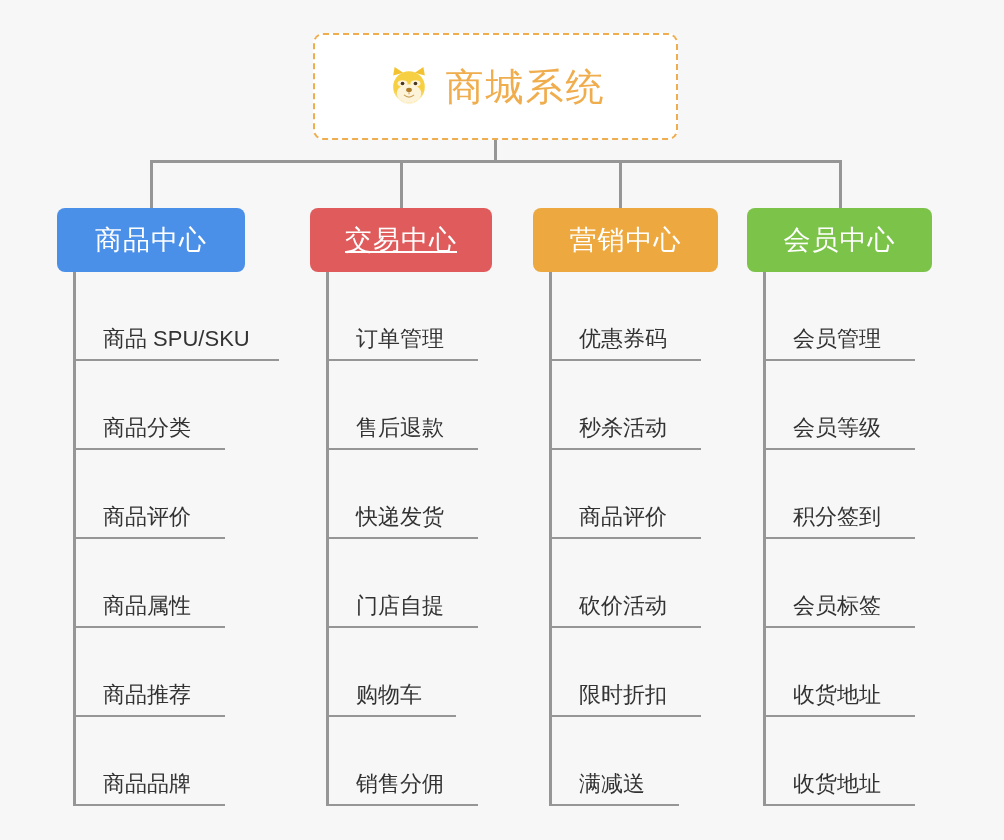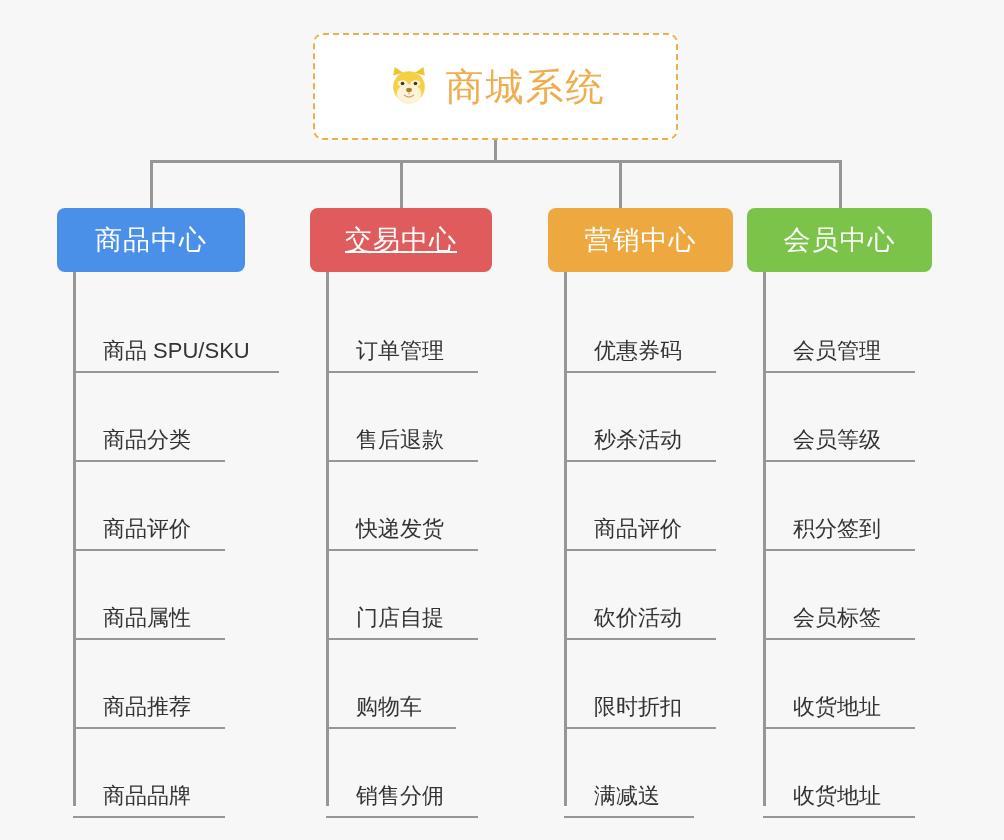--- a/index.html
+++ b/index.html
@@ -94,21 +94,21 @@
   .branch-spine {
     position: absolute;
     left: 16px;
     top: 64px;
     width: 3px;
     background: #969696;
   }
   .leaf-list {
     position: relative;
     margin-top: 0;
-    padding-top: 12px;
+    padding-top: 0;
   }
   .leaf {
     position: relative;
     height: 89px;
     box-sizing: border-box;
     display: flex;
     align-items: flex-end;
     padding-left: 46px;
     padding-bottom: 6px;
   }
@@ -220,21 +220,21 @@
           <div class="leaf">
             <span class="leaf-label">购物车</span>
             <div class="leaf-rule" style="width: 130px;"></div>
           </div>
           <div class="leaf">
             <span class="leaf-label">销售分佣</span>
             <div class="leaf-rule" style="width: 152px;"></div>
           </div>
         </div>
       </div>
-      <div class="branch" style="left: 548px; width: 185px; text-align: right;">
+      <div class="branch" style="left: 533px; width: 185px; text-align: right;">
         <div class="branch-header" style="background: rgb(237, 169, 63); color: rgb(255, 255, 255);">
           <span>营销中心</span>
         </div>
         <div class="branch-spine" style="height: 534px;"></div>
         <div class="leaf-list">
           <div class="leaf">
             <span class="leaf-label">优惠券码</span>
             <div class="leaf-rule" style="width: 152px;"></div>
           </div>
           <div class="leaf">

